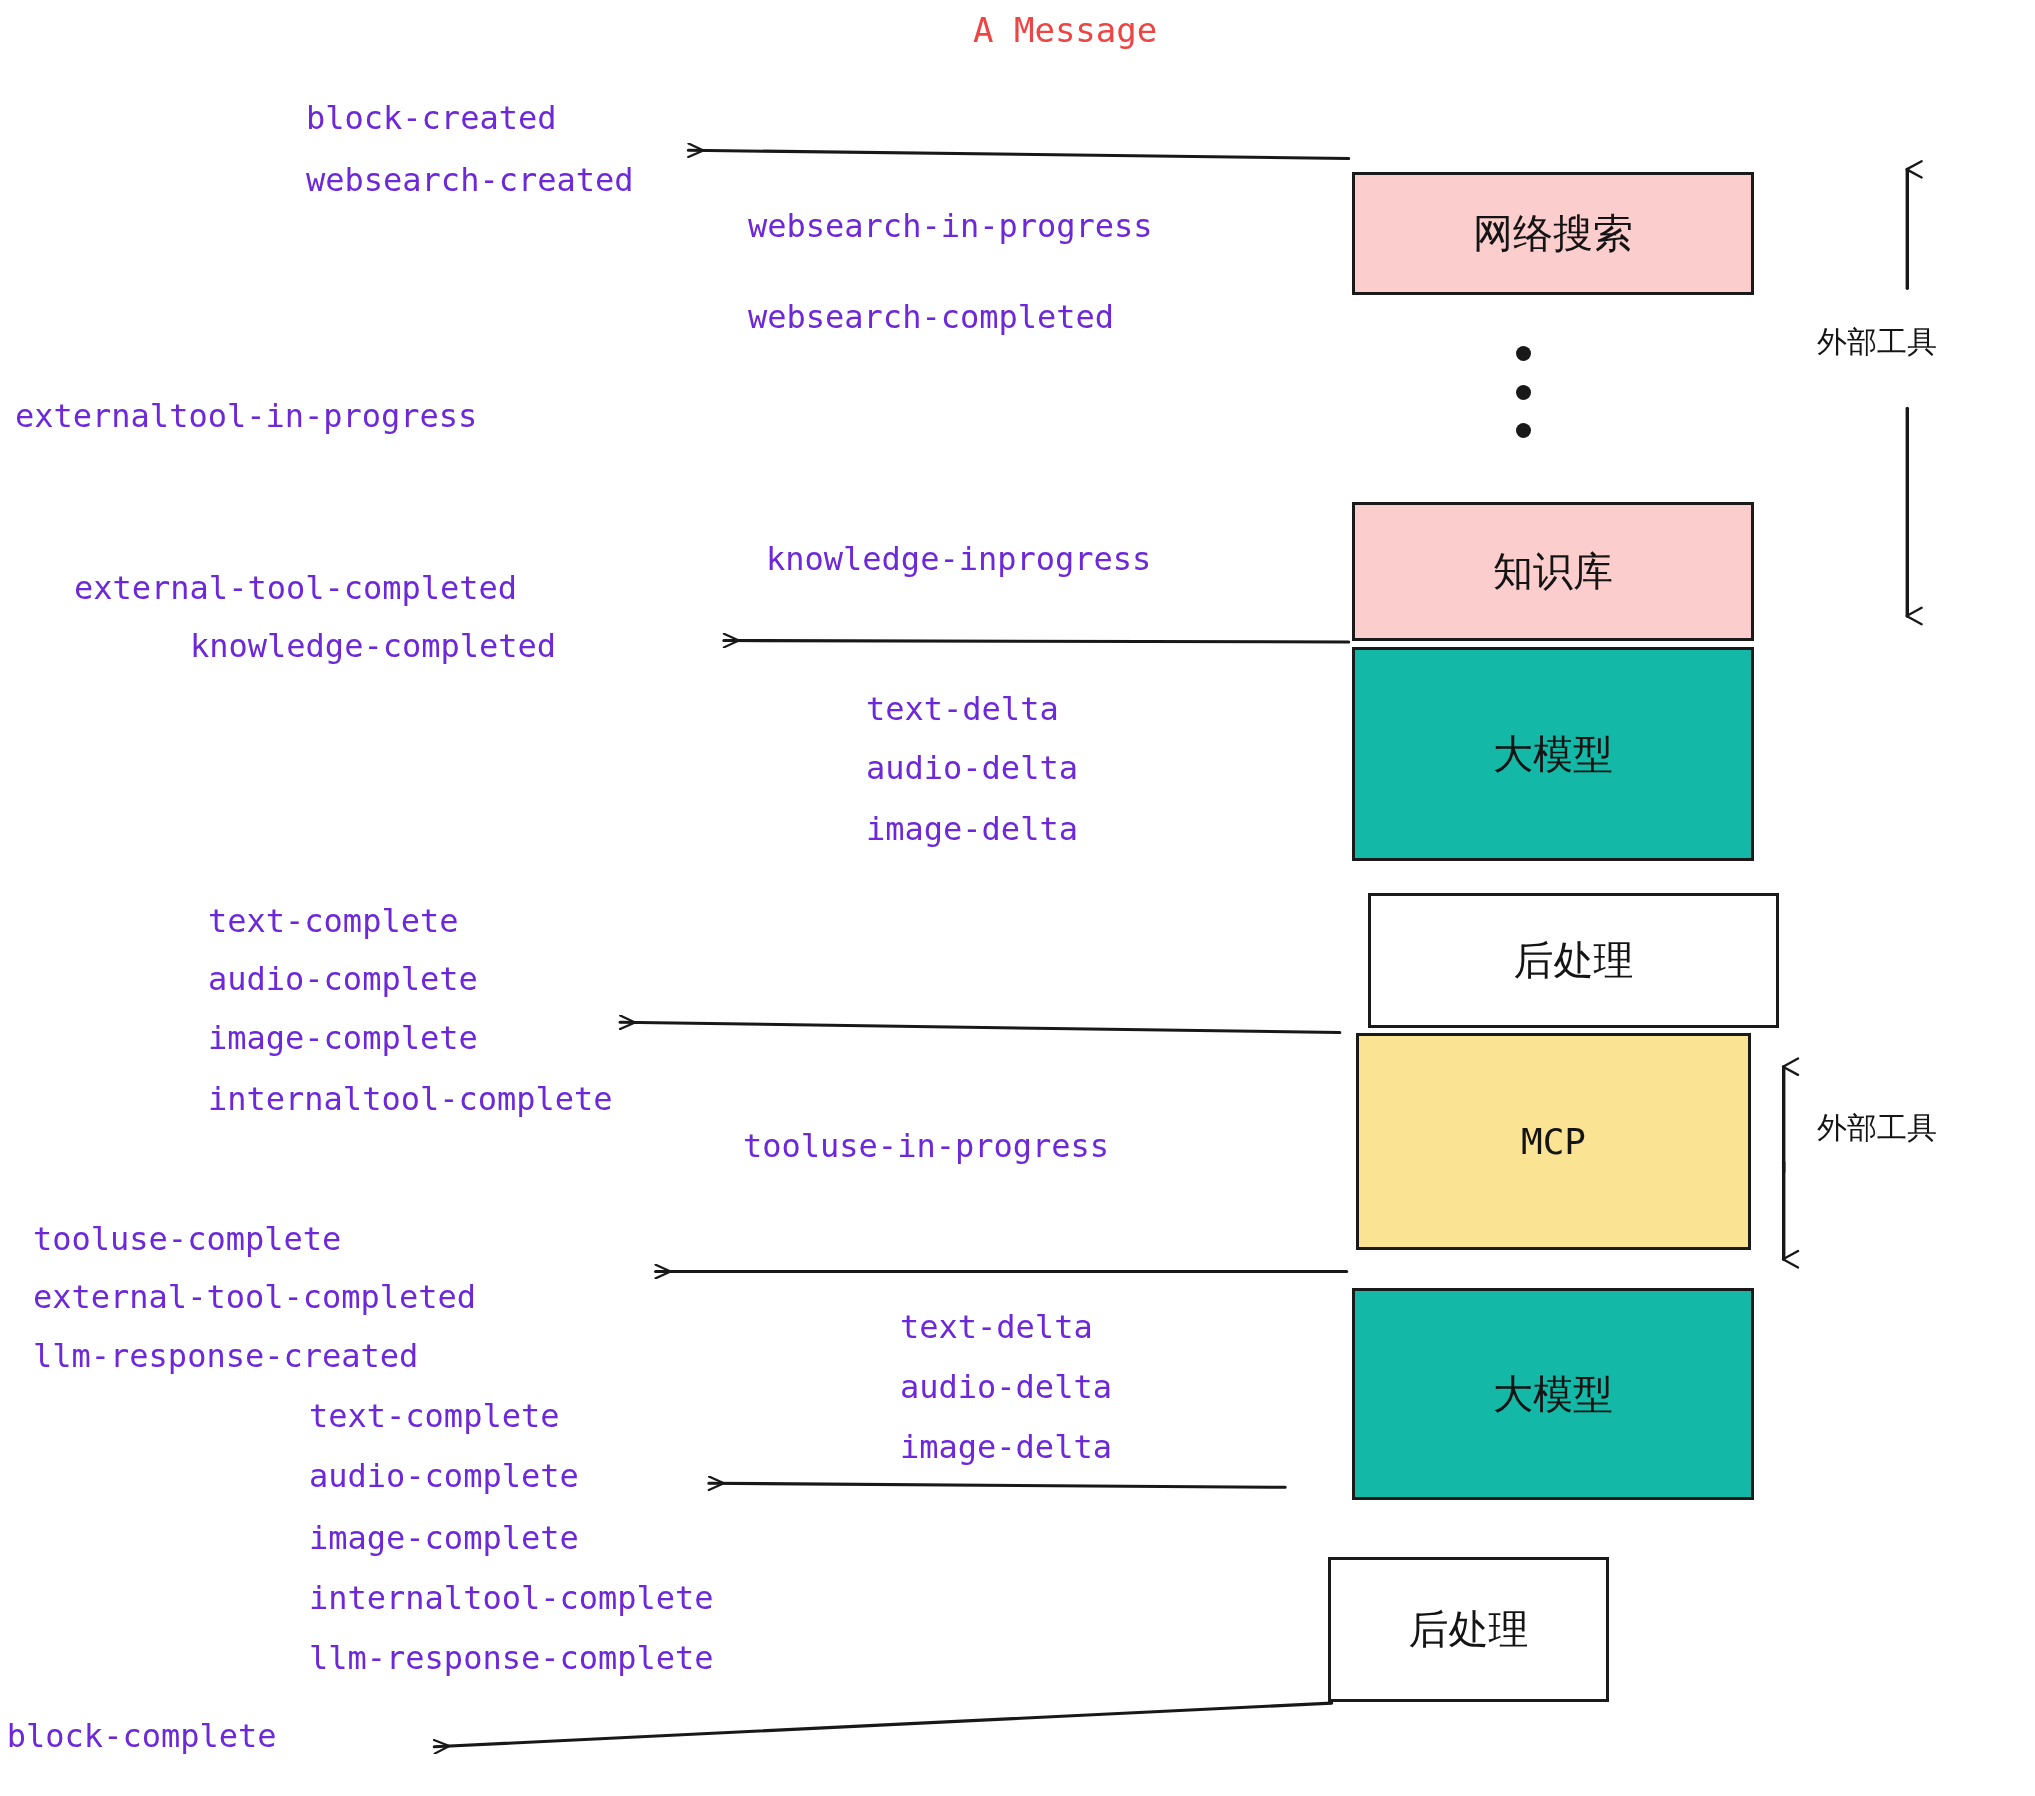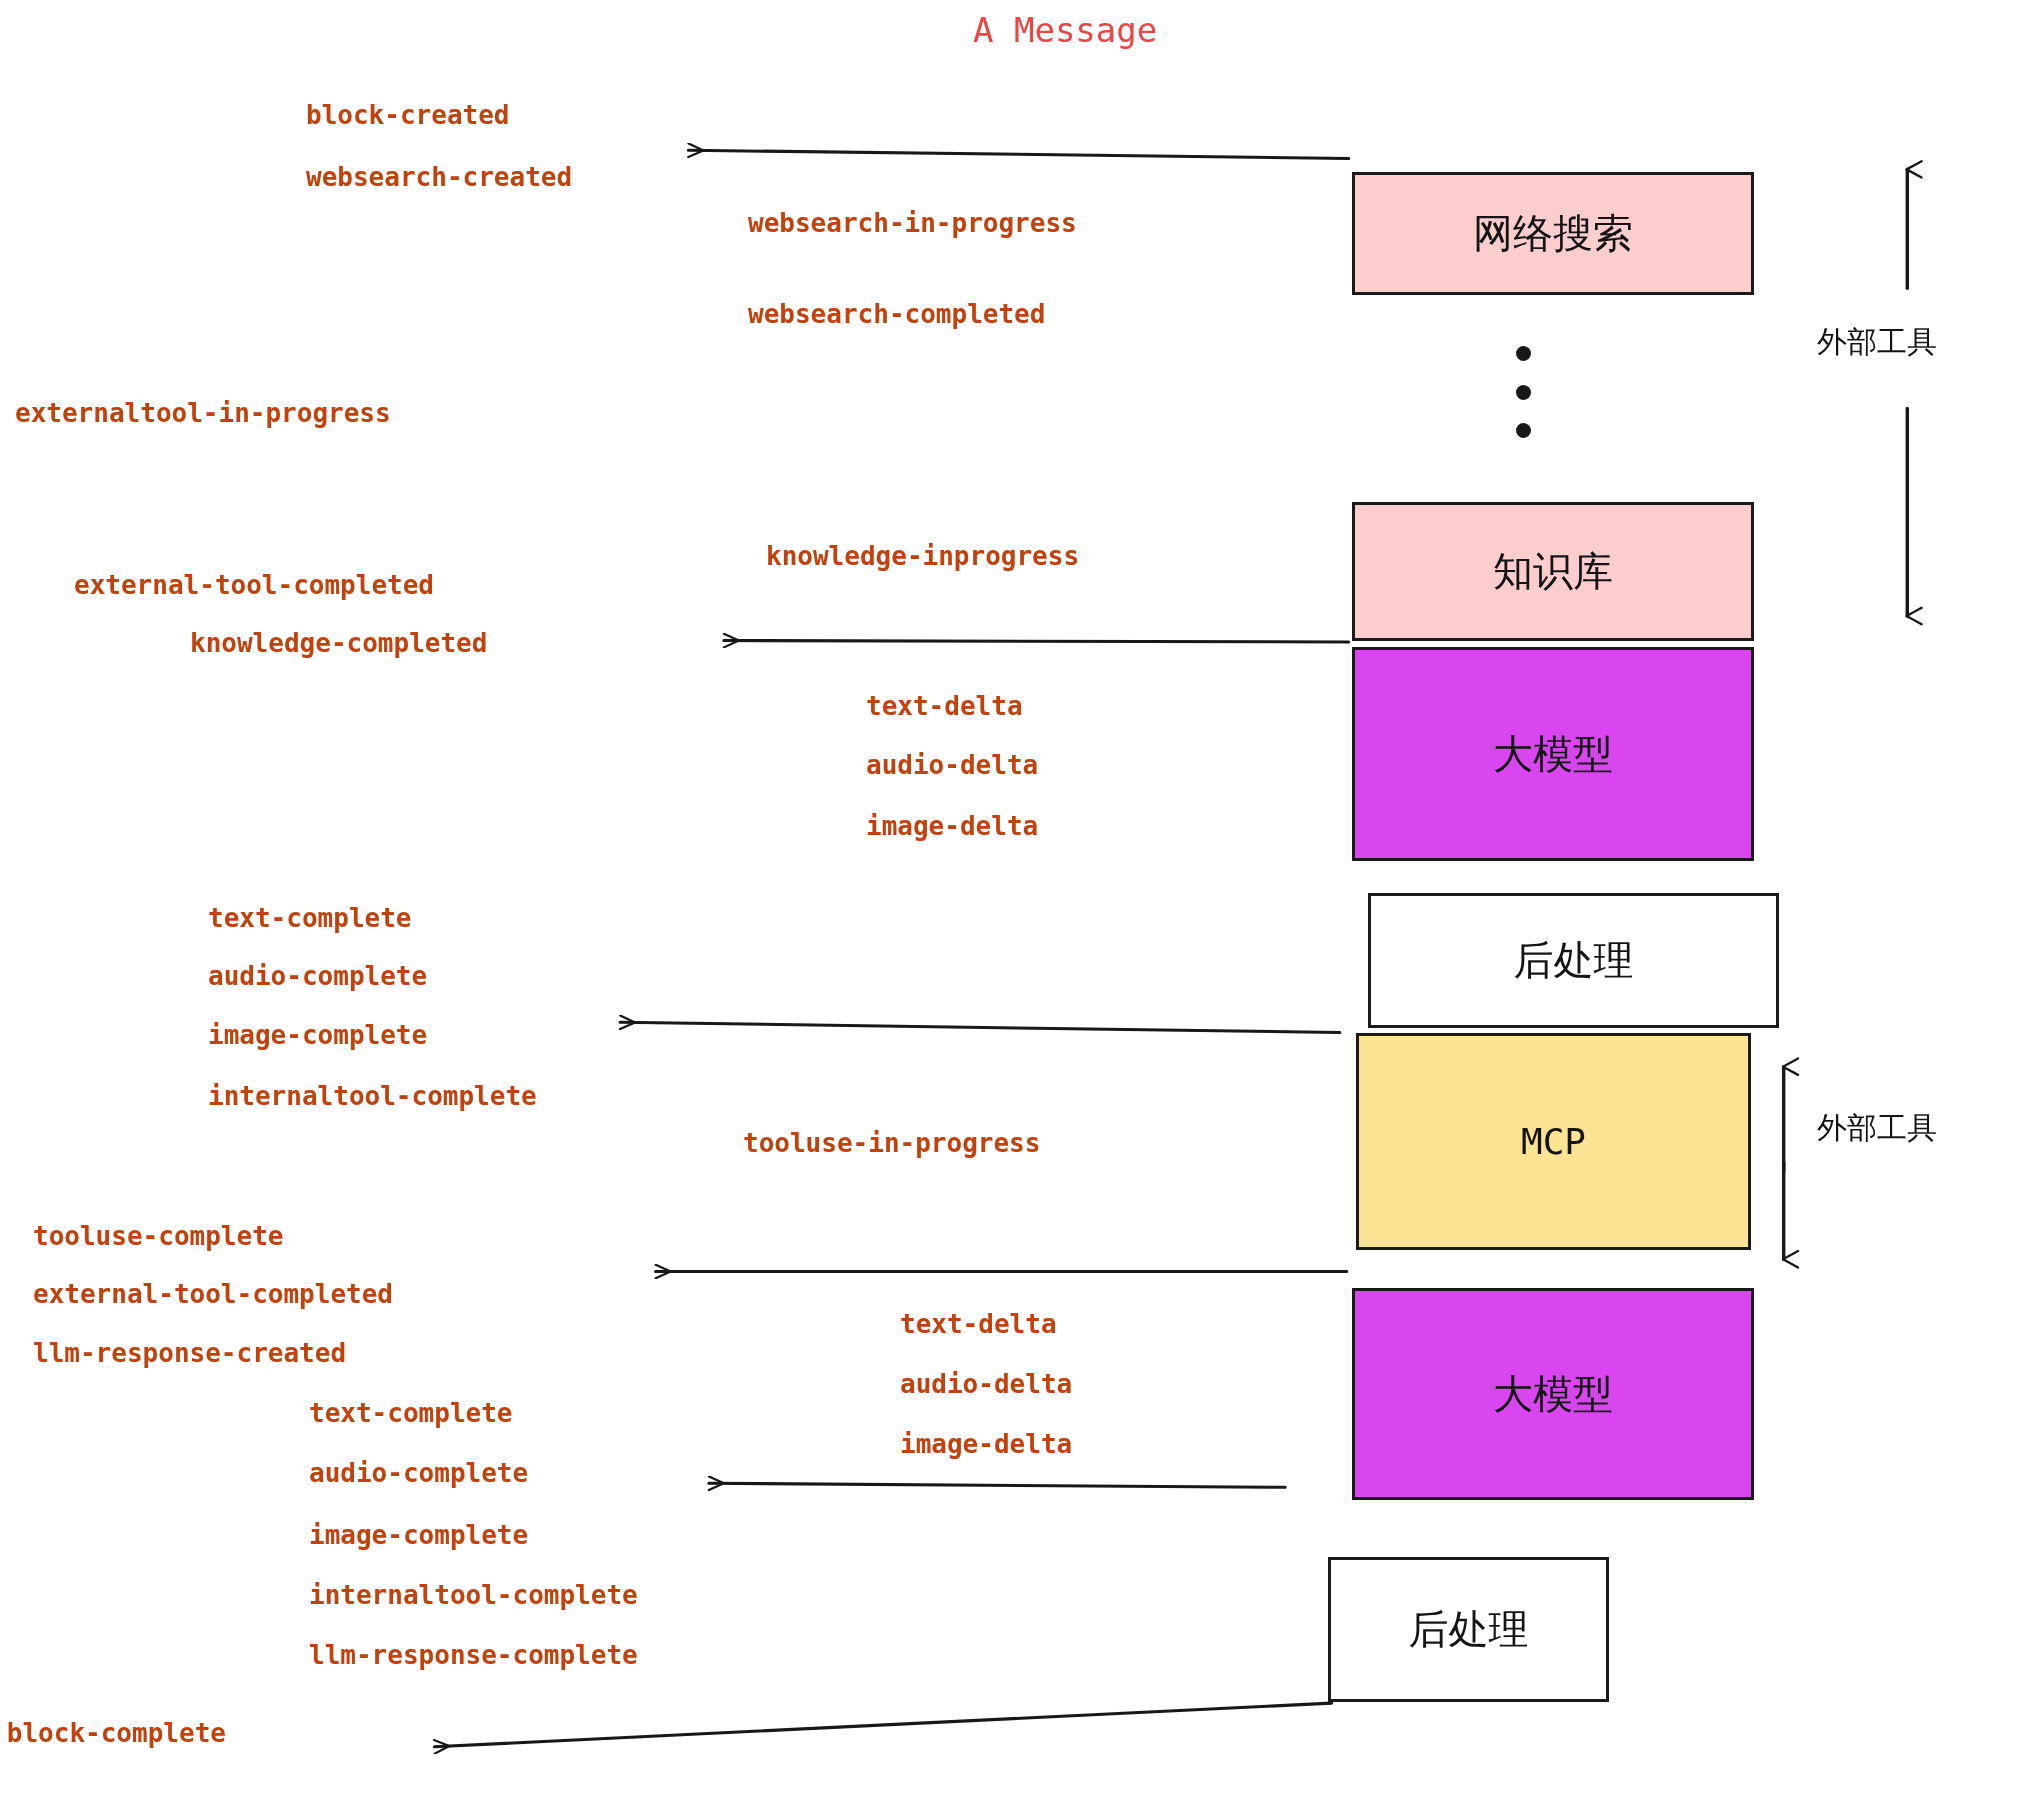--- a/index.html
+++ b/index.html
@@ -24,26 +24,25 @@
     top: 0;
     width: 2035px;
     height: 1796px;
     pointer-events: none;
   }
   .abs { position: absolute; }
 
   
   .evt {
     font-family: "DejaVu Sans Mono", "Liberation Mono", monospace;
-    font-size: 26px;
+    font-size: 32px;
     line-height: 1.0;
-    color: #c2410c;
+    color: #6d28d9;
     white-space: nowrap;
     letter-spacing: 0px;
-    font-weight: bold;
   }
   .title {
     font-family: "DejaVu Sans Mono", "Liberation Mono", monospace;
     font-size: 34px;
     color: #ef4444;
     white-space: nowrap;
   }
 
   
   .box {
@@ -52,21 +51,21 @@
     border: 3.4px solid #1a1a1a;
     display: flex;
     align-items: center;
     justify-content: center;
     font-family: "DejaVu Sans", "Liberation Sans", sans-serif;
     font-size: 40px;
     color: #141414;
     background: #ffffff;
   }
   .box.pink   { background: #fbcdcd; }
-  .box.green  { background: #d946ef; }
+  .box.green  { background: #14b8a6; }
   .box.yellow { background: #fbe394; }
   .box.white  { background: #ffffff; }
   .box .mono-label {
     font-family: "DejaVu Sans Mono", "Liberation Mono", monospace;
     font-size: 36px;
   }
 
   
   .side-label {
     position: absolute;

